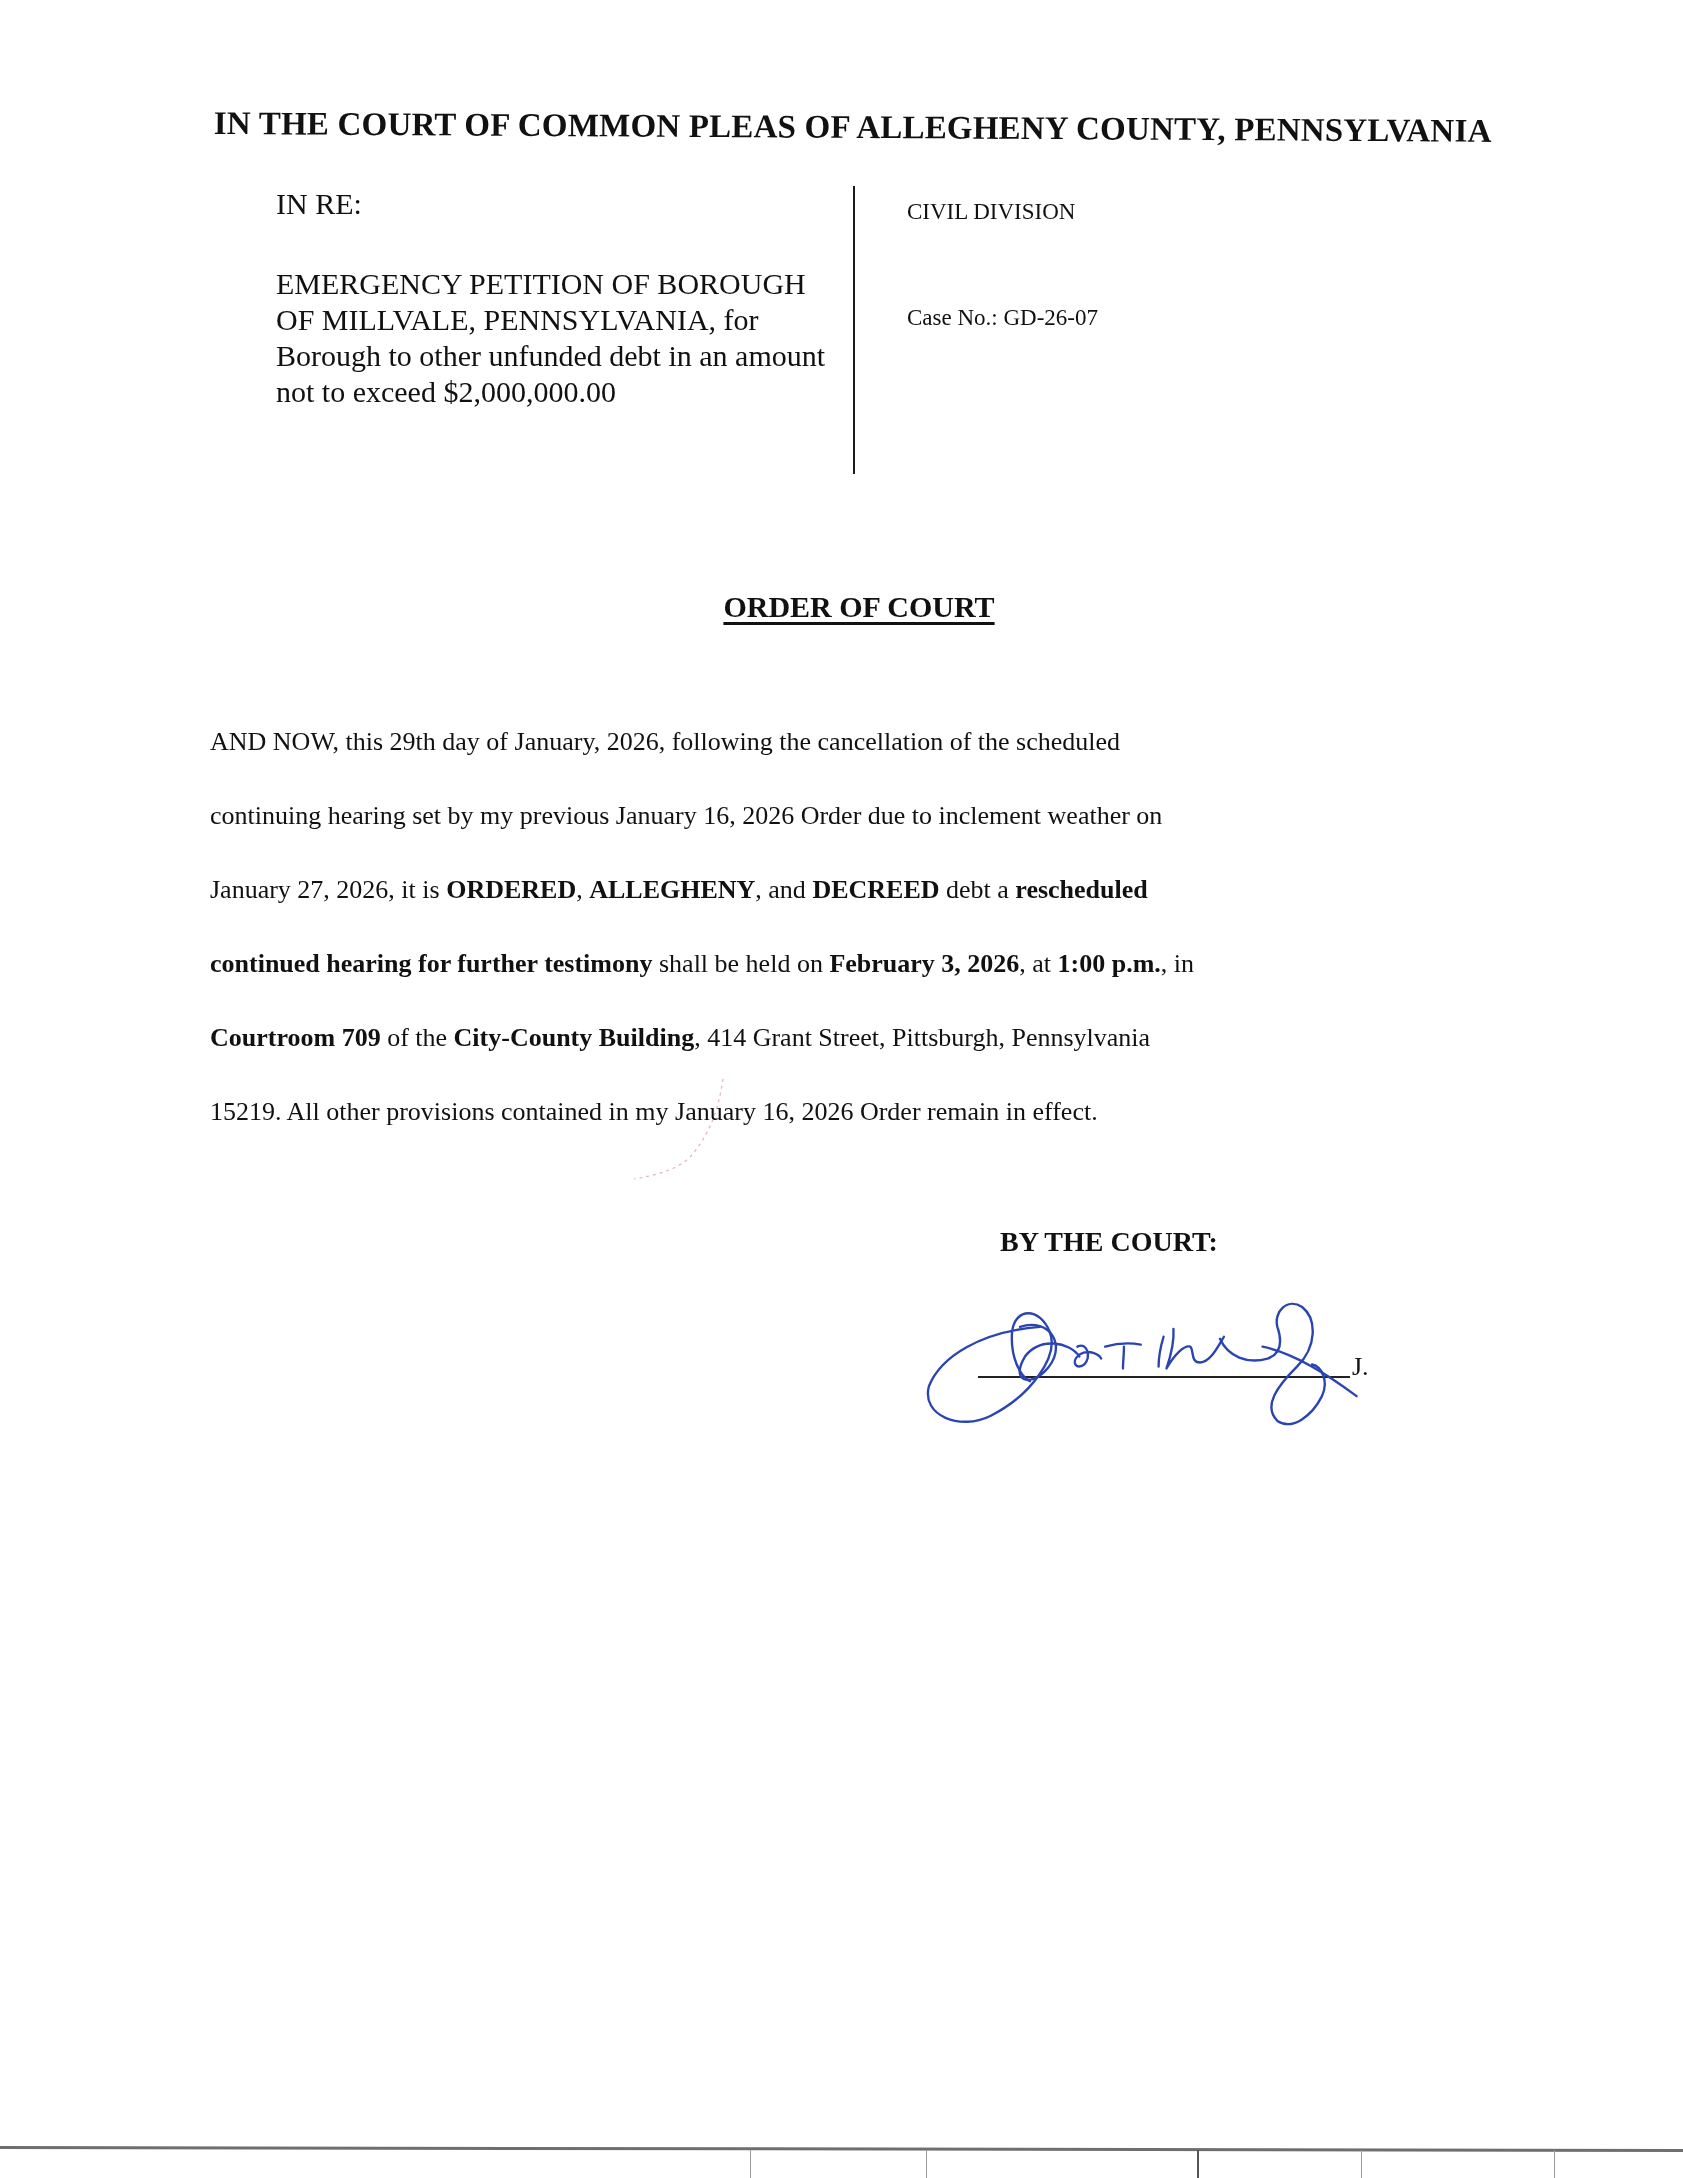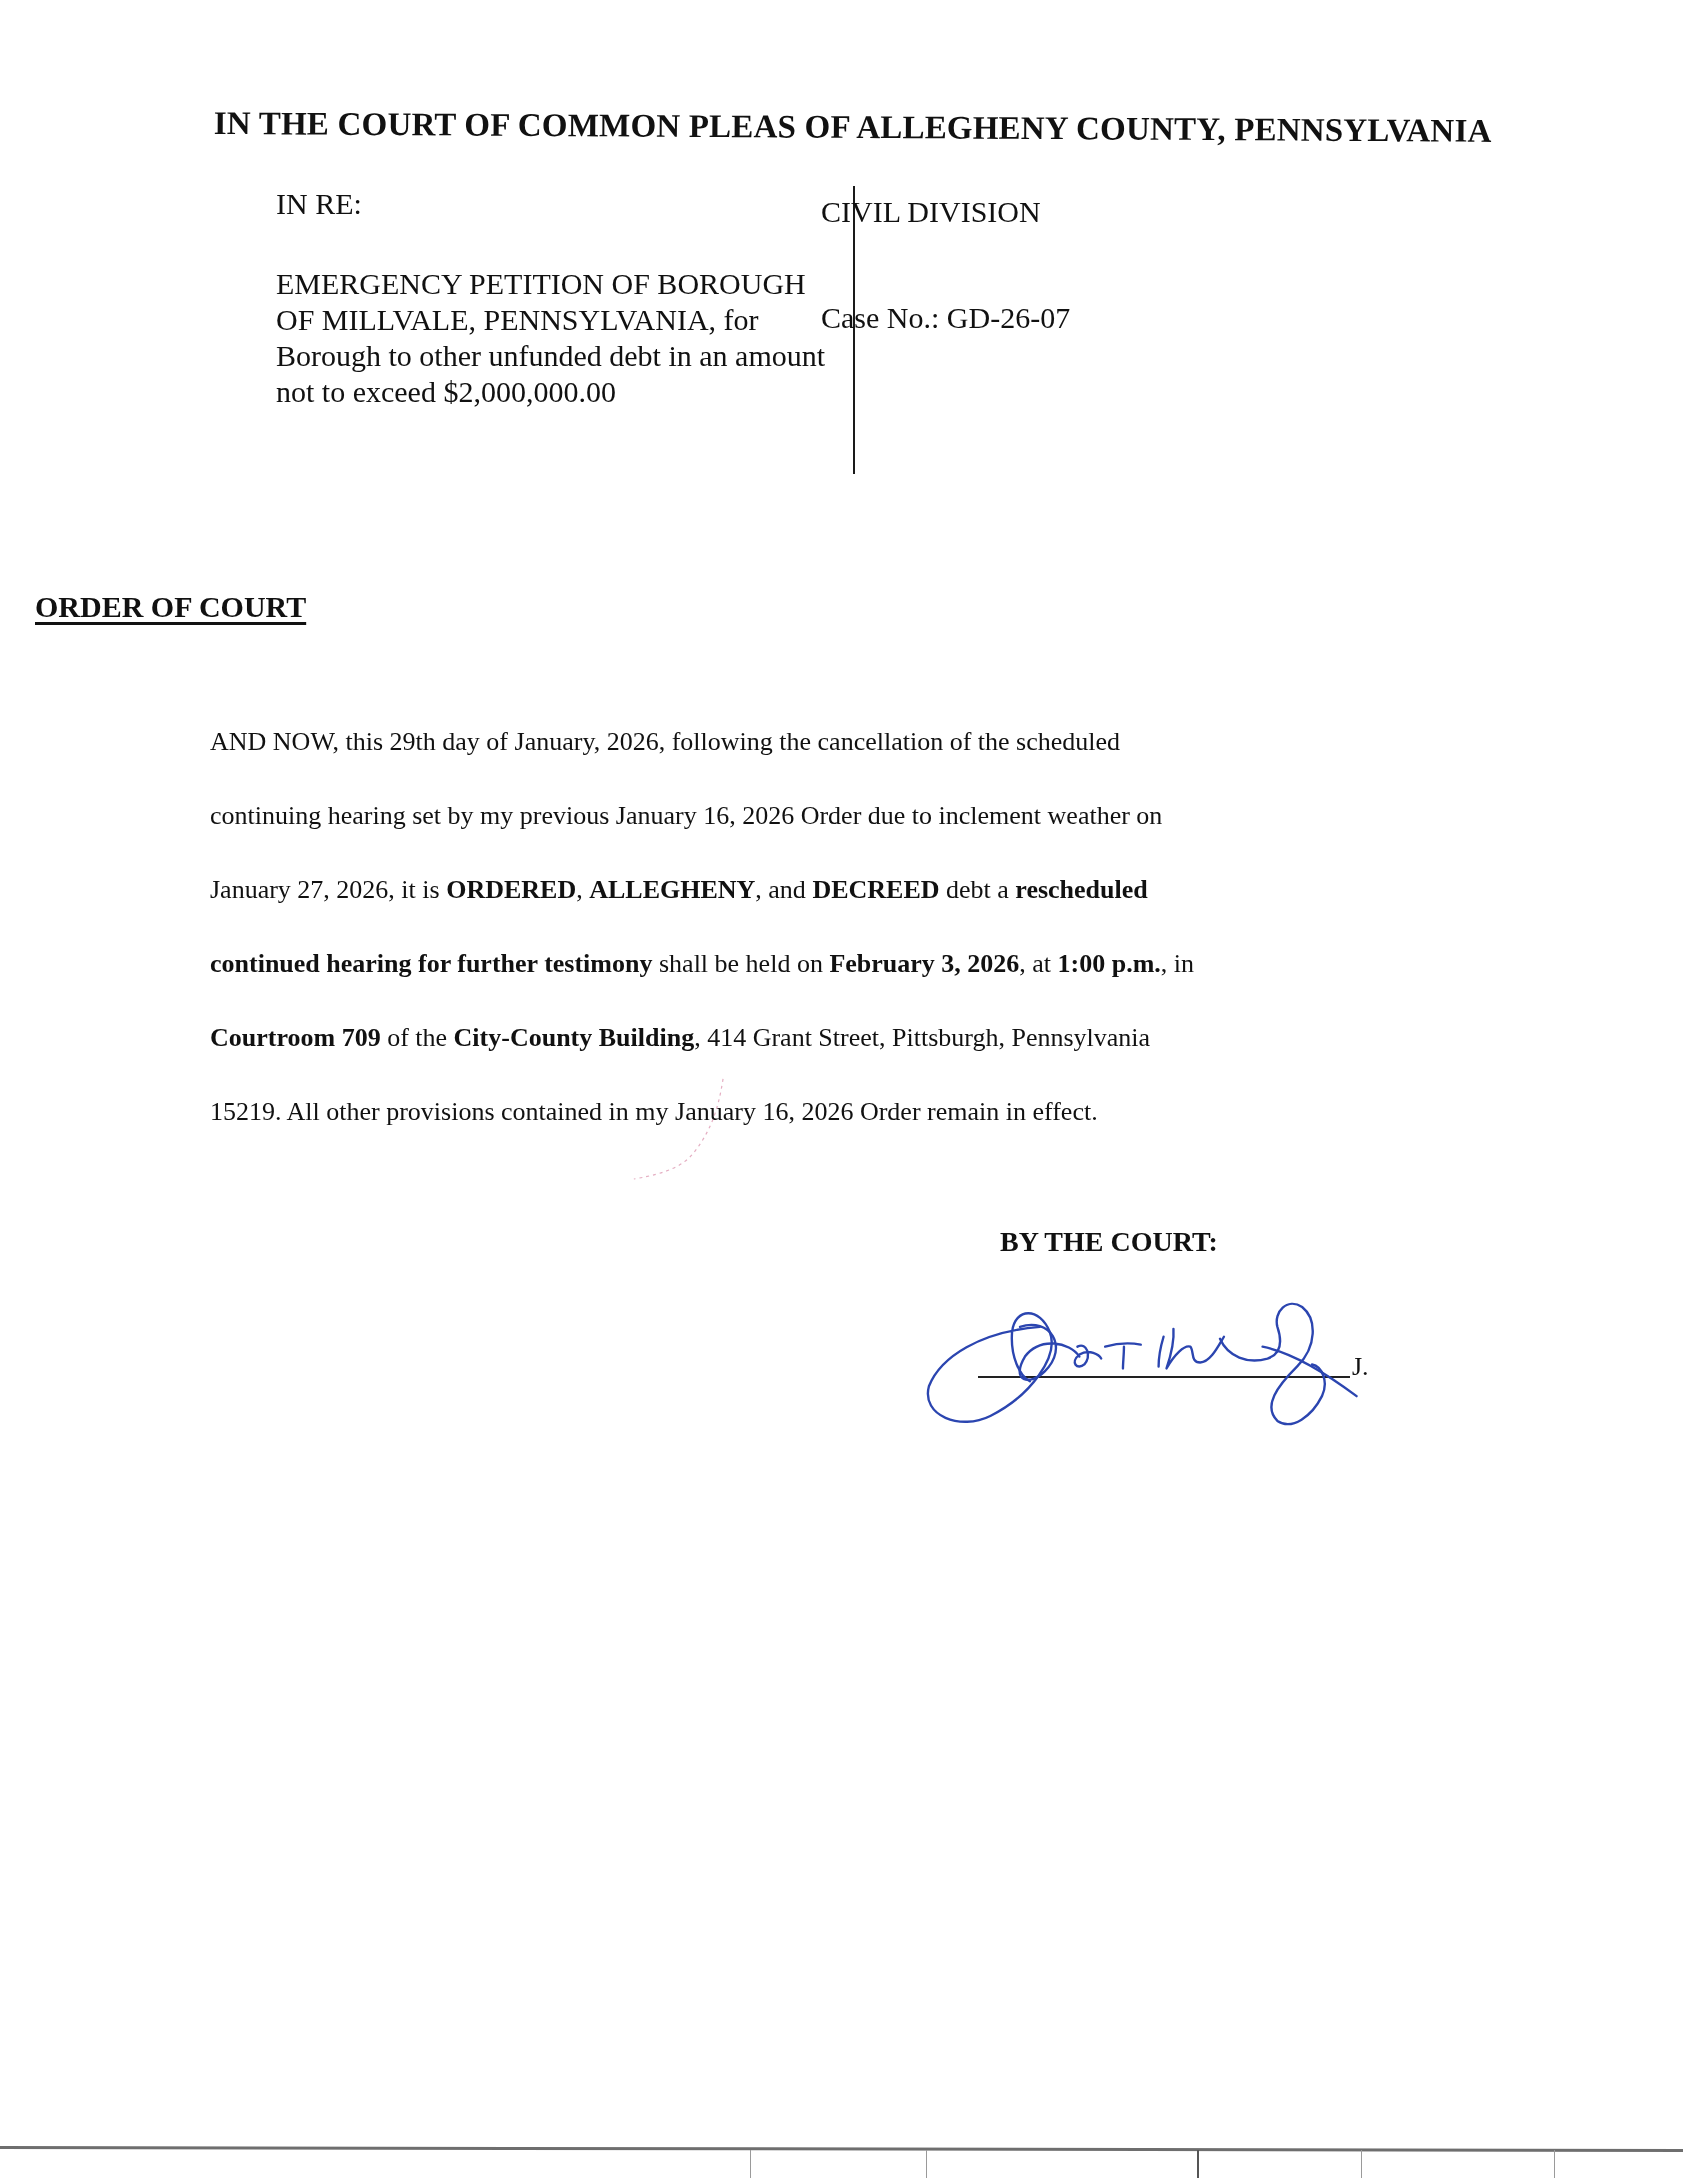--- a/index.html
+++ b/index.html
@@ -48,36 +48,36 @@
     .caption-divider {
       position: absolute;
       left: 853px;
       top: 186px;
       width: 2px;
       height: 288px;
       background: #1a1a1a;
     }
     .caption-right {
       position: absolute;
-      left: 821px;
+      left: 907px;
       top: 194px;
-      font-size: 30px;
+      font-size: 23px;
       line-height: 36px;
       white-space: nowrap;
     }
     .caption-right .case-no {
       margin-top: 70px;
       text-align: center;
     }
     .order-title {
       position: absolute;
       left: 0;
       width: 1683px;
       top: 590px;
-      text-align: left;
+      text-align: center;
       font-size: 30px;
       font-weight: bold;
       text-decoration: underline;
       text-decoration-thickness: 3px;
       text-underline-offset: 5px;
       padding-left: 35px;
       box-sizing: border-box;
     }
     .order-body {
       position: absolute;

